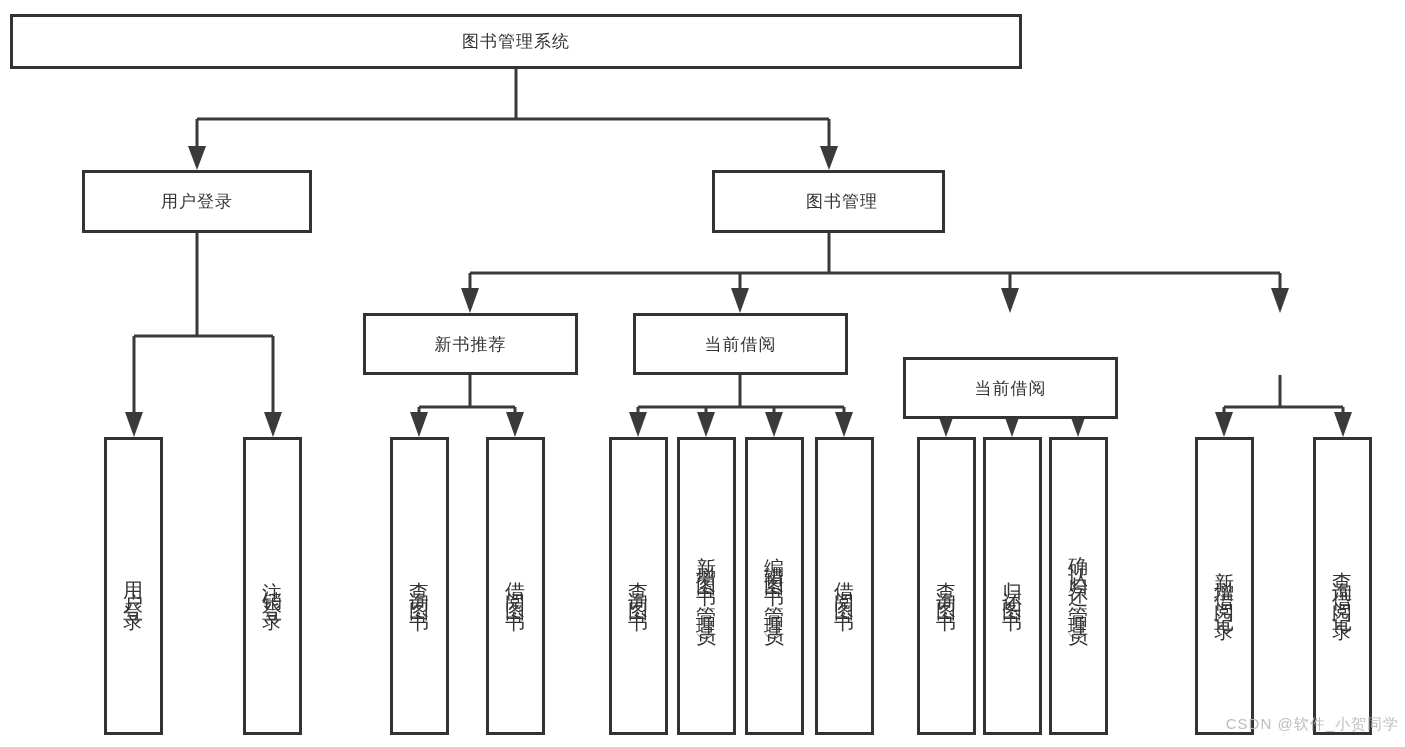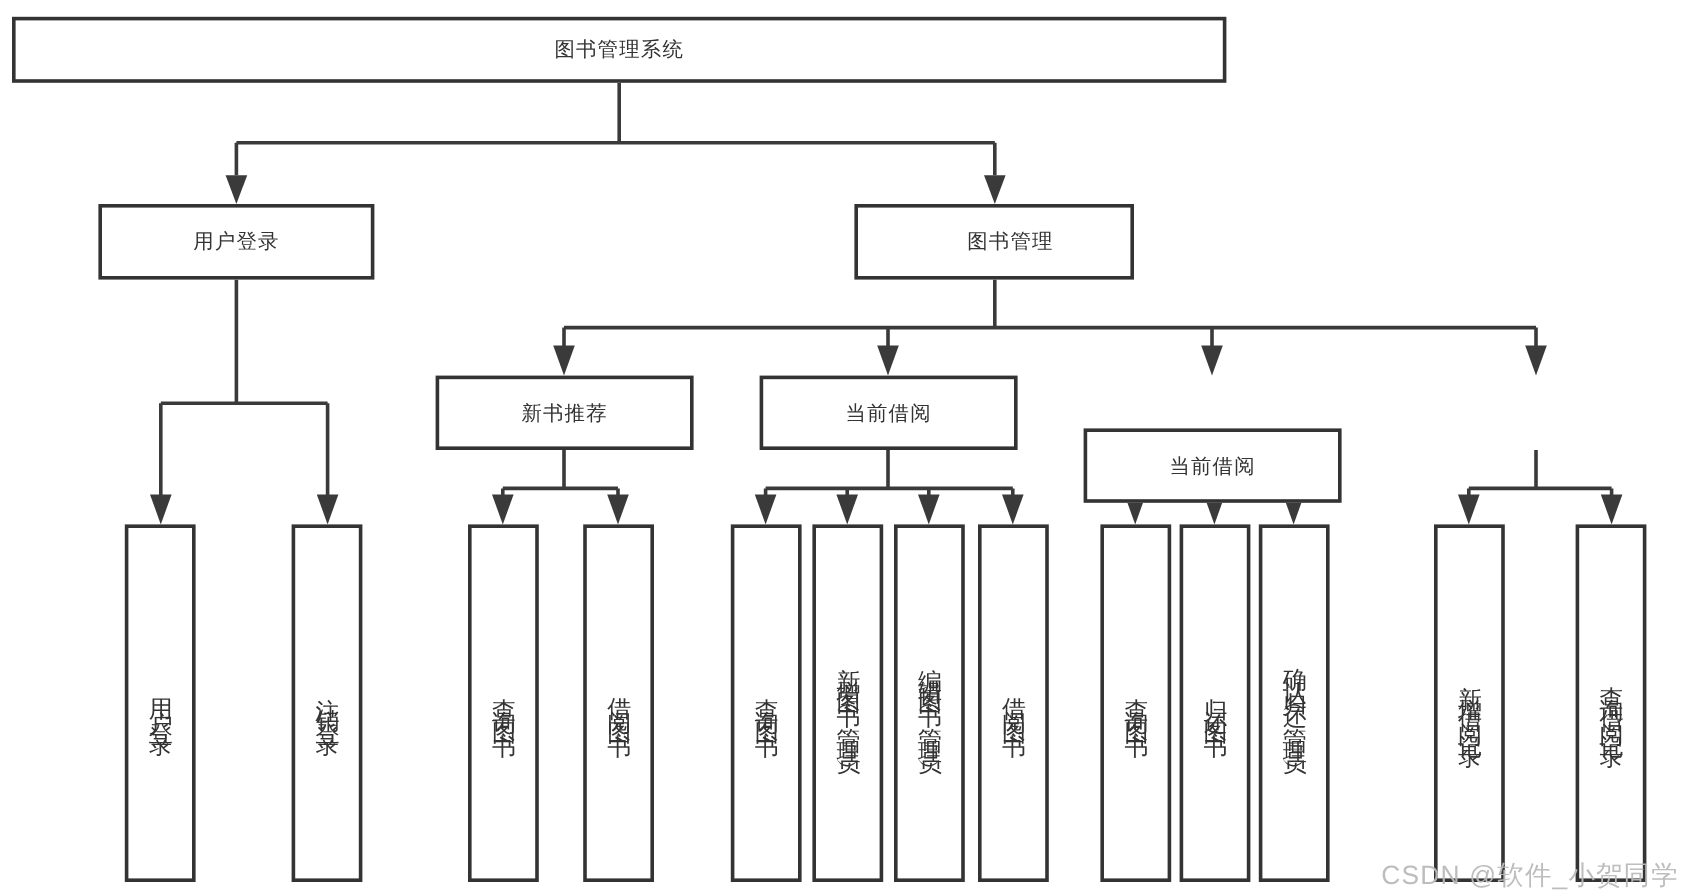--- a/index.html
+++ b/index.html
@@ -17,21 +17,21 @@
   .hlabel{font-size:17px;letter-spacing:1px;white-space:nowrap;}
   .root{left:10px;top:14px;width:1012px;height:55px;}
   .lvl2{top:170px;height:63px;}
   .lvl3{top:313px;height:62px;}
   .leaf{top:437px;width:59px;height:298px;}
   .vtext{
     writing-mode:vertical-rl;text-orientation:mixed;
     font-size:20px;line-height:1;letter-spacing:10px;white-space:nowrap;
   }
   .watermark{
-    position:absolute;top:715px;right:6px;font-size:22px;letter-spacing:1px;
+    position:absolute;top:715px;right:6px;font-size:15px;letter-spacing:1px;
     color:rgba(185,185,185,0.95);white-space:nowrap;z-index:5;
   }
 </style>
 </head>
 <body>
 
 <div id="canvas">
 
   <svg id="connectors" viewBox="0 0 1405 747" xmlns="http://www.w3.org/2000/svg">
 

